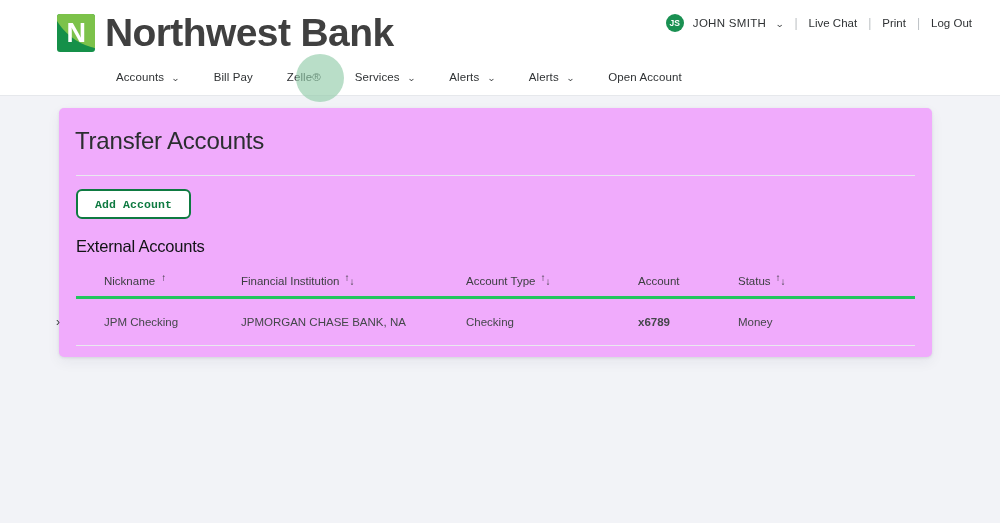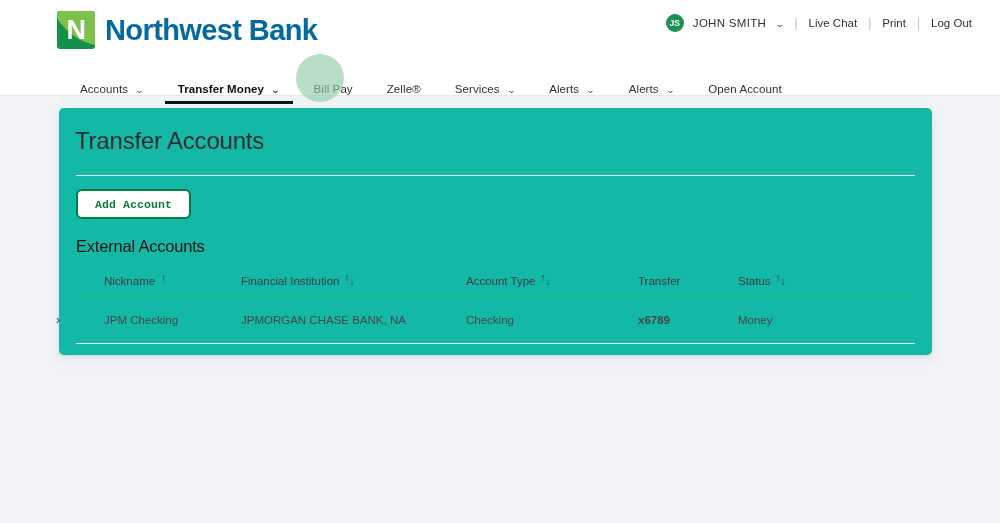--- a/index.html
+++ b/index.html
@@ -59,23 +59,23 @@
     justify-content: center;
     color: #ffffff;
     font-size: 27px;
     font-weight: bold;
     line-height: 1;
     letter-spacing: -0.5px;
     z-index: 2;
   }
 
   .logo-text {
-    font-size: 29px;
+    font-size: 39px;
     font-weight: bold;
-    color: #0369a1;
+    color: #404040;
     letter-spacing: -0.6px;
     white-space: nowrap;
   }
 
   
   .utility {
     position: absolute;
     right: 28px;
     top: 14px;
     display: flex;
@@ -125,23 +125,23 @@
 
   
   .nav-bar {
     position: relative;
     height: 44px;
     background: #ffffff;
     border-bottom: 1px solid #e6e8ec;
   }
   .nav-inner {
     display: flex;
-    align-items: flex-end;
+    align-items: flex-start;
     gap: 0;
-    padding-left: 80px;
+    padding-left: 116px;
     height: 100%;
   }
   .nav-item {
     position: relative;
     font-size: 11.5px;
     color: #2f3234;
     padding: 19px 0 0 0;
     margin-right: 34px;
     white-space: nowrap;
     cursor: pointer;
@@ -176,21 +176,21 @@
     pointer-events: none;
     z-index: 5;
   }
 
   
   .card {
     position: absolute;
     left: 59px;
     top: 108px;
     width: 873px;
-    background: #14b8a6;
+    background: #f0abfc;
     border-radius: 5px;
     box-shadow: 0 1px 3px rgba(30,35,60,0.10), 0 5px 14px rgba(30,35,60,0.06);
     padding: 0 17px 0 17px;
   }
 
   .card-title {
     font-size: 24px;
     font-weight: 300;
     color: #2b2e30;
     letter-spacing: -0.2px;
@@ -235,21 +235,21 @@
     border-collapse: collapse;
     margin-top: 19px;
     table-layout: fixed;
   }
   .tbl th {
     text-align: left;
     font-size: 11.5px;
     font-weight: normal;
     color: #3b3e40;
     padding: 0 0 9px 0;
-    border-bottom: 1px solid #22c55e;
+    border-bottom: 3px solid #22c55e;
     white-space: nowrap;
     margin-top: 40px;
   }
   .tbl td {
     font-size: 11.5px;
     color: #44474a;
     padding: 17px 0 17px 0;
     border-bottom: 1px solid #e8eaee;
     white-space: nowrap;
   }
@@ -320,24 +320,20 @@
     <a class="util-link" href="#">Log Out</a>
   </div>
 </div>
 
 <div class="nav-bar">
   <div class="nav-inner">
     <div class="nav-item">
       <span>Accounts</span>
       <span class="chev">⌄</span>
     </div>
-    <div class="nav-item active">
-      <span>Transfer Money</span>
-      <span class="chev">⌄</span>
-    </div>
     <div class="nav-item">
       <span>Bill Pay</span>
     </div>
     <div class="nav-item">
       <span>Zelle®</span>
     </div>
     <div class="nav-item">
       <span>Services</span>
       <span class="chev">⌄</span>
     </div>
@@ -372,21 +368,21 @@
         <th class="col-nick">
           <span>Nickname</span><span class="sort single"><span class="up">↑</span></span>
         </th>
         <th class="col-fi">
           <span>Financial Institution</span><span class="sort"><span class="up">↑</span><span class="dn">↓</span></span>
         </th>
         <th class="col-type">
           <span>Account Type</span><span class="sort"><span class="up">↑</span><span class="dn">↓</span></span>
         </th>
         <th class="col-acct">
-          <span>Transfer</span>
+          <span>Account</span>
         </th>
         <th class="col-status">
           <span>Status</span><span class="sort"><span class="up">↑</span><span class="dn">↓</span></span>
         </th>
       </tr>
     </thead>
     <tbody>
       <tr>
         <td class="col-nick row-first-cell">
           <span class="expander">›</span>

